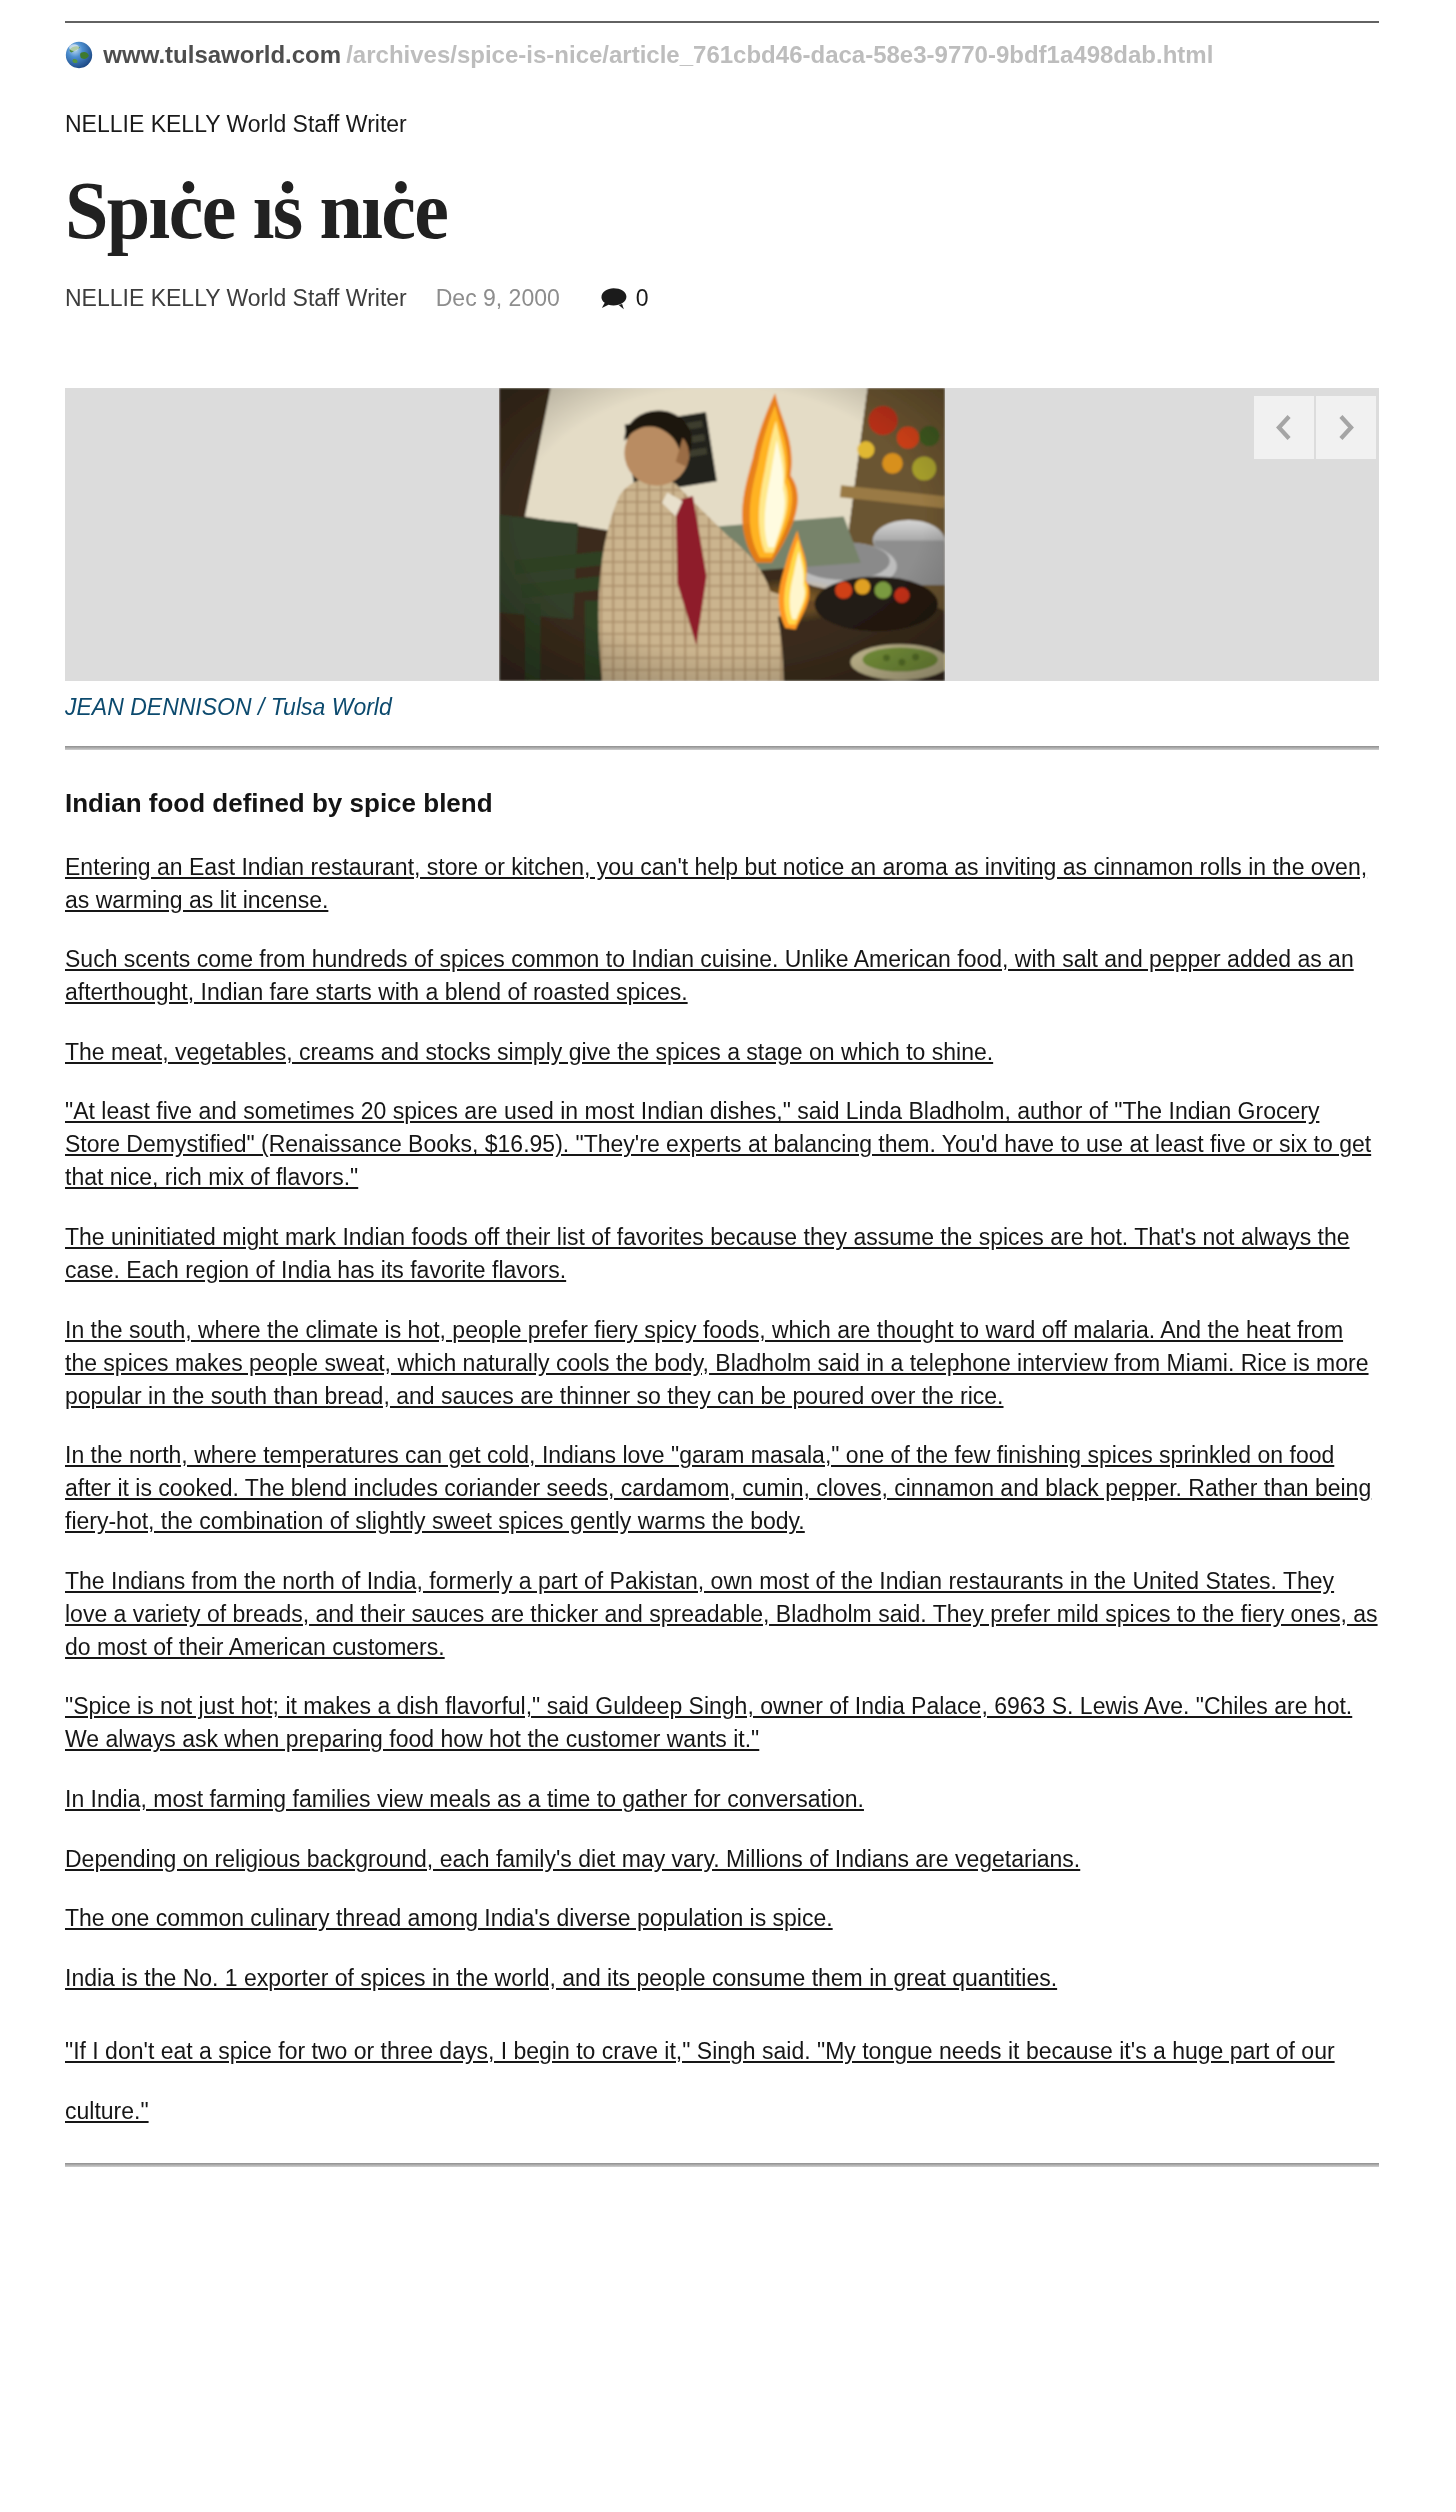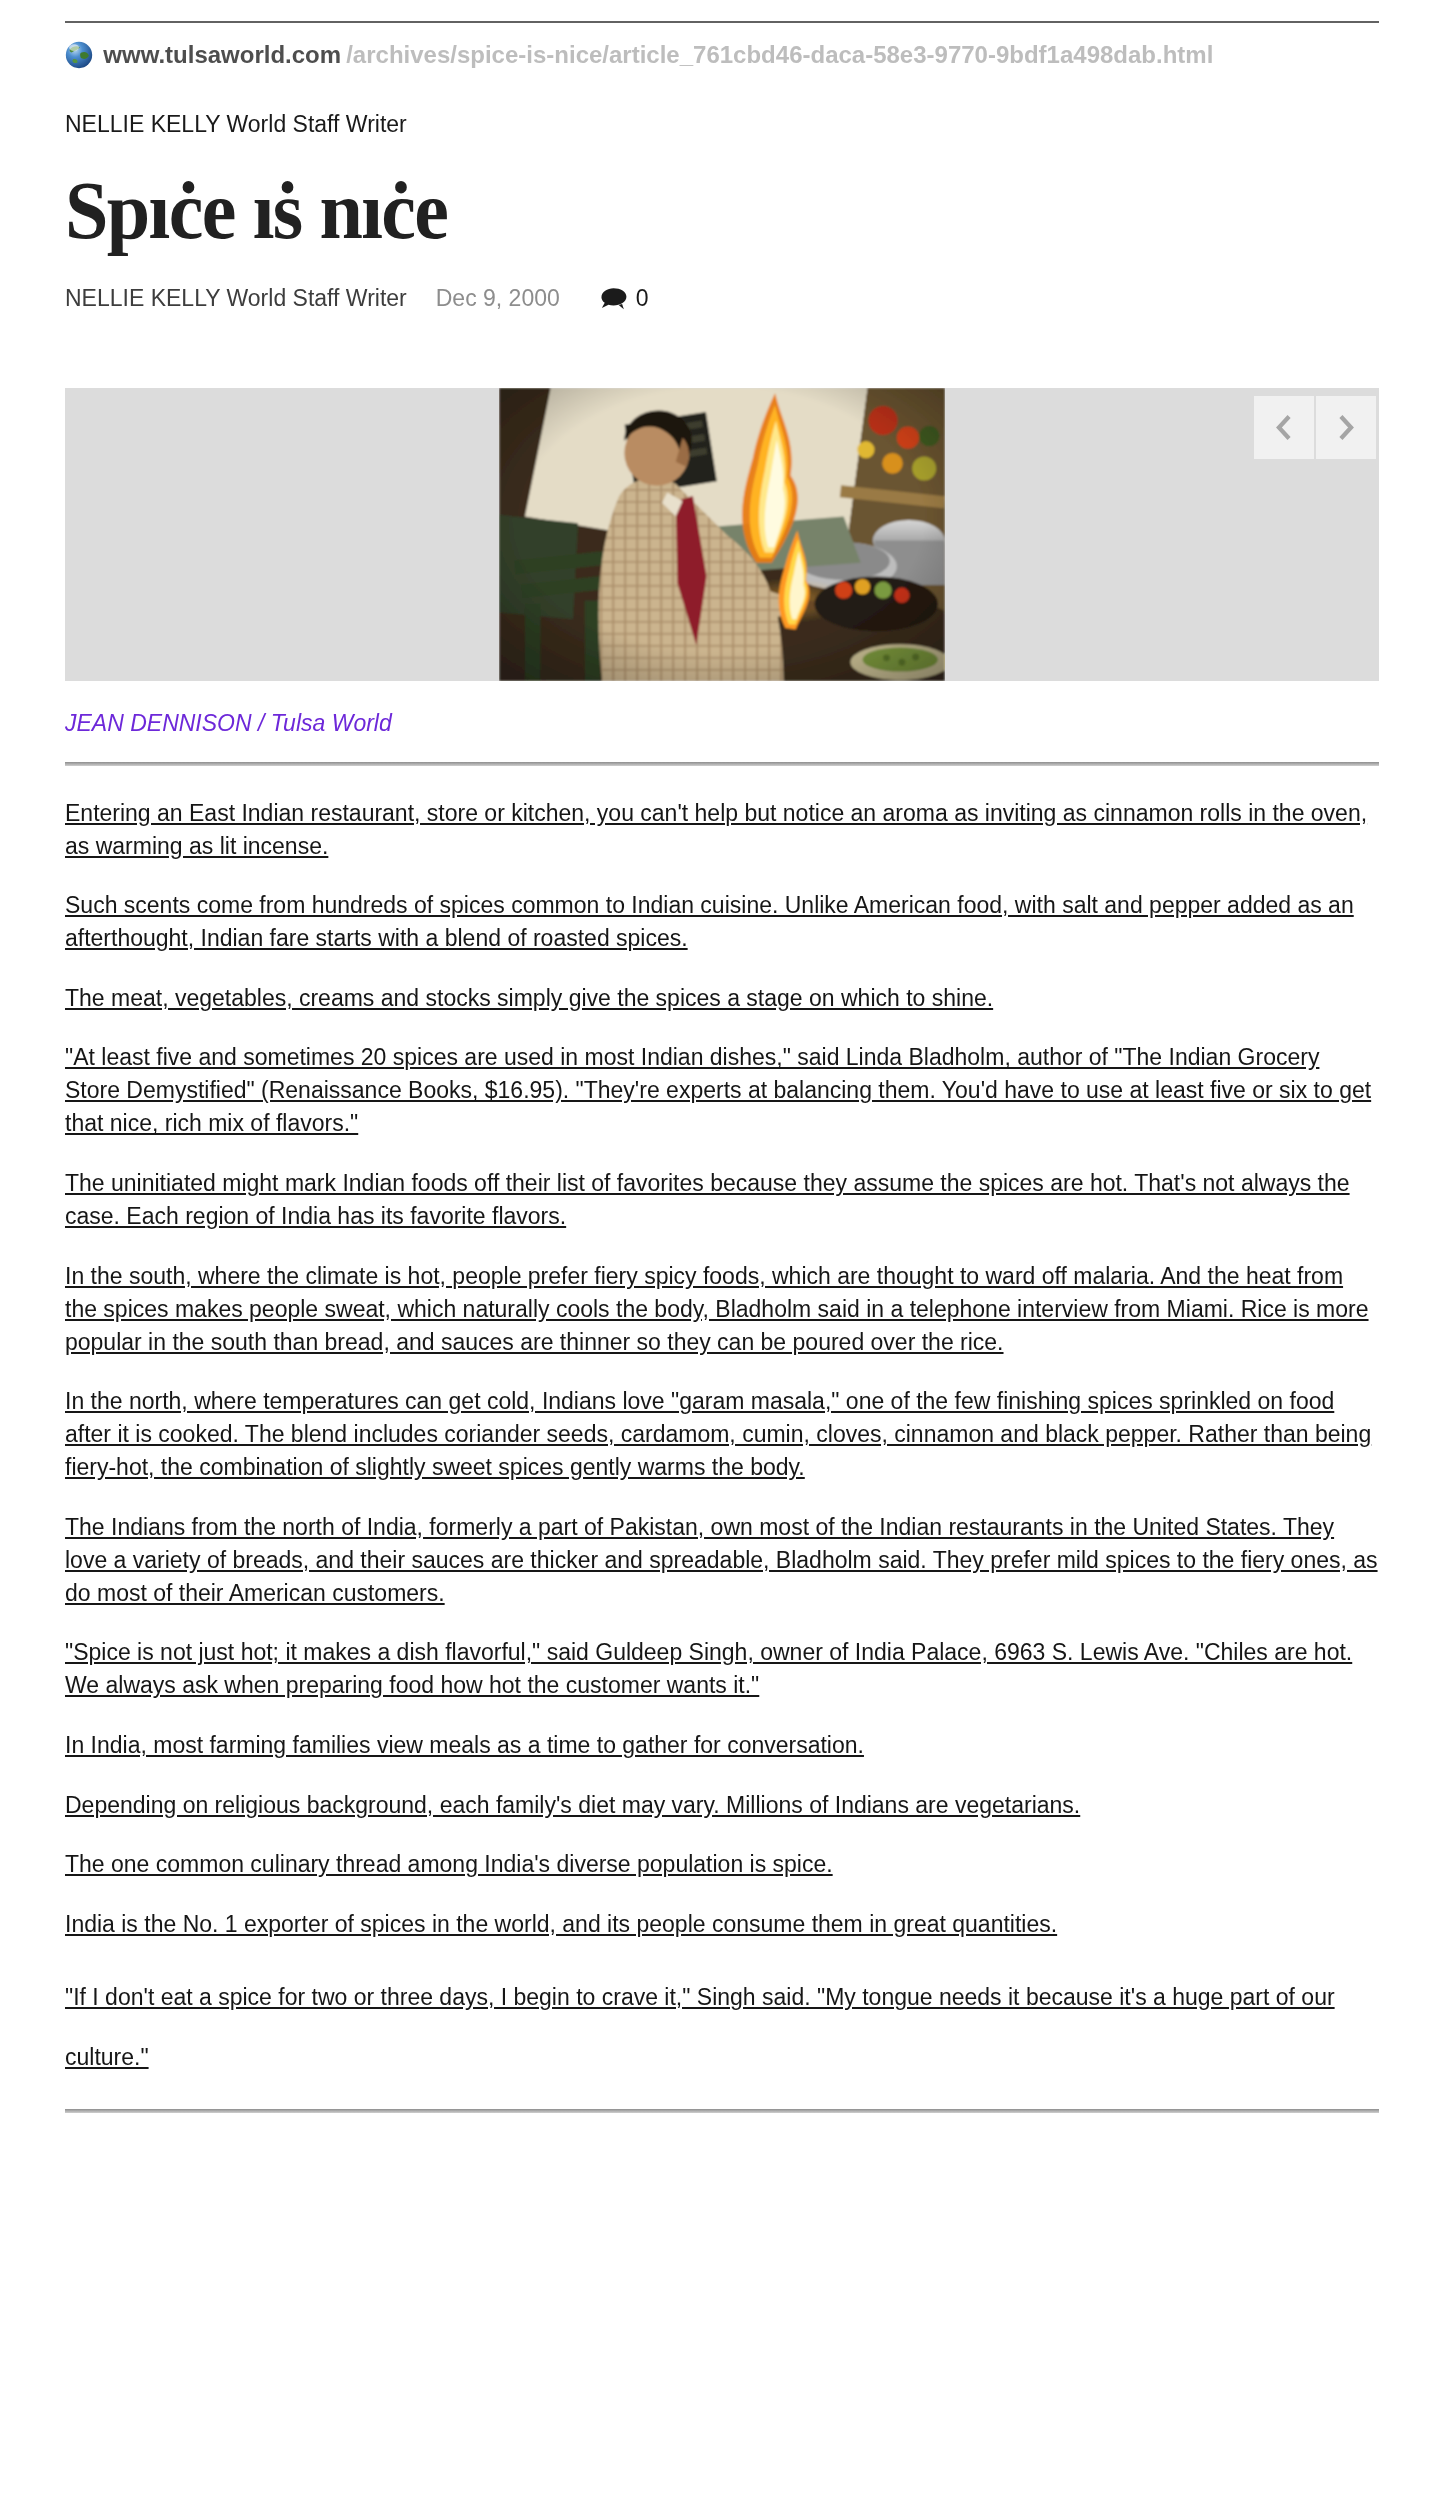--- a/index.html
+++ b/index.html
@@ -44,21 +44,21 @@
   .photo-frame { width: 446px; height: 293px; margin: 0 auto; position: relative; overflow: hidden; }
   .photo-frame svg { display: block; }
   .carousel-nav { position: absolute; top: 7.7px; right: 2.6px; display: flex; }
   .nav-btn {
     width: 60px; height: 63px; background: #f1f1f1; border: none; margin-left: 2.6px;
     display: flex; align-items: center; justify-content: center; cursor: pointer; padding: 0;
   }
   .nav-btn svg { width: 22px; height: 31px; }
 
   .caption { margin-top: 27.4px; font-size: 23px; font-weight: bold; line-height: 33px; color: #101010; }
-  .credit { margin-top: 26px; font-size: 23px; font-style: italic; color: #6d28d9; line-height: 33px; }
+  .credit { margin-top: 10px; font-size: 23px; font-style: italic; color: #0c4a6e; line-height: 33px; }
   .hr-light { border: none; height: 3.4px; margin: 22px 0 0 0;
               background: linear-gradient(#8e8e8e, #cfcfcf); }
 
   .subhead { margin-top: 36px; font-size: 26px; font-weight: bold; color: #141414; line-height: 34px; }
 
   .body-copy { margin-top: 31px; text-decoration: underline; }
   .body-copy p { margin: 0 0 26.6px 0; font-size: 23px; line-height: 33px; color: #161616; }
   .body-copy p.last-para { line-height: 60px; max-width: 1285px; margin-bottom: 6.9px; }
 </style>
 </head>
@@ -197,20 +197,21 @@
           <polyline points="7,5 19,18 7,31" fill="none" stroke="#a5a5a5" stroke-width="5"></polyline>
         </svg>
       </button>
     </div>
   </div>
 
   <div class="credit">JEAN DENNISON / Tulsa World</div>
 
   <hr class="hr-light">
 
+  <h2 class="subhead">Indian food defined by spice blend</h2>
 
   <div class="body-copy">
     <p>Entering an East Indian restaurant, store or kitchen, you can't help but notice an aroma as inviting as cinnamon rolls in the oven, as warming as lit incense.</p>
     <p>Such scents come from hundreds of spices common to Indian cuisine. Unlike American food, with salt and pepper added as an afterthought, Indian fare starts with a blend of roasted spices.</p>
     <p>The meat, vegetables, creams and stocks simply give the spices a stage on which to shine.</p>
     <p>"At least five and sometimes 20 spices are used in most Indian dishes," said Linda Bladholm, author of "The Indian Grocery Store Demystified" (Renaissance Books, $16.95). "They're experts at balancing them. You'd have to use at least five or six to get that nice, rich mix of flavors."</p>
     <p>The uninitiated might mark Indian foods off their list of favorites because they assume the spices are hot. That's not always the case. Each region of India has its favorite flavors.</p>
     <p>In the south, where the climate is hot, people prefer fiery spicy foods, which are thought to ward off malaria. And the heat from the spices makes people sweat, which naturally cools the body, Bladholm said in a telephone interview from Miami. Rice is more popular in the south than bread, and sauces are thinner so they can be poured over the rice.</p>
     <p>In the north, where temperatures can get cold, Indians love "garam masala," one of the few finishing spices sprinkled on food after it is cooked. The blend includes coriander seeds, cardamom, cumin, cloves, cinnamon and black pepper. Rather than being fiery-hot, the combination of slightly sweet spices gently warms the body.</p>
     <p>The Indians from the north of India, formerly a part of Pakistan, own most of the Indian restaurants in the United States. They love a variety of breads, and their sauces are thicker and spreadable, Bladholm said. They prefer mild spices to the fiery ones, as do most of their American customers.</p>

